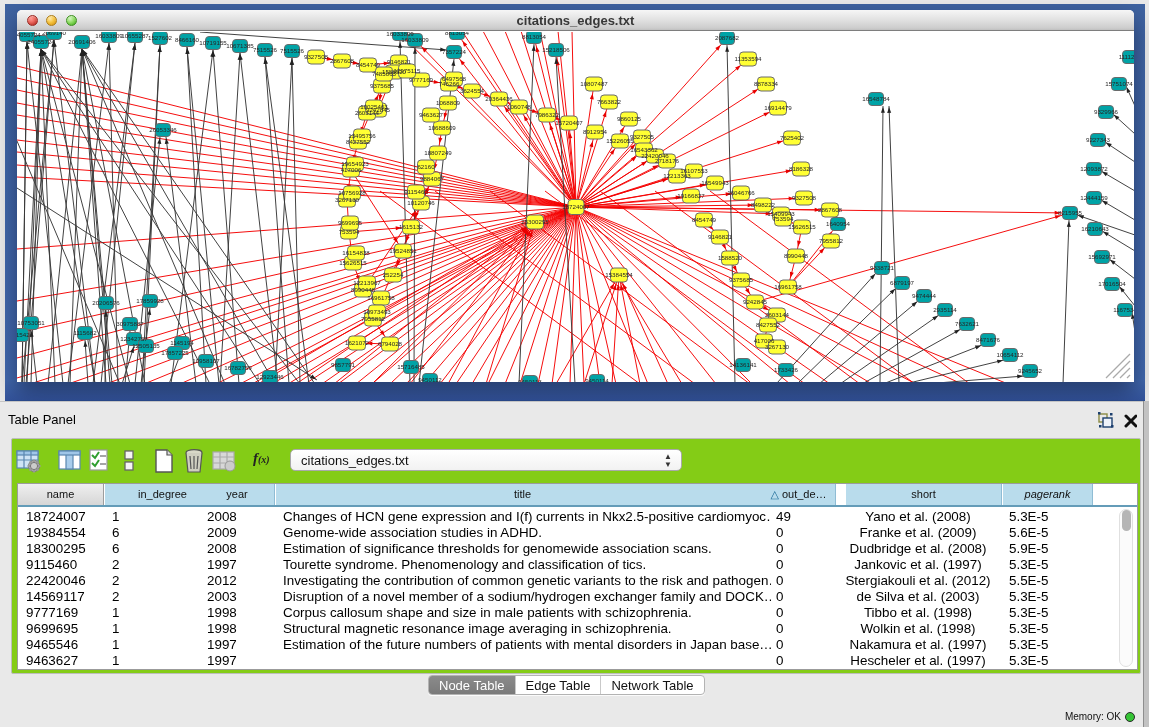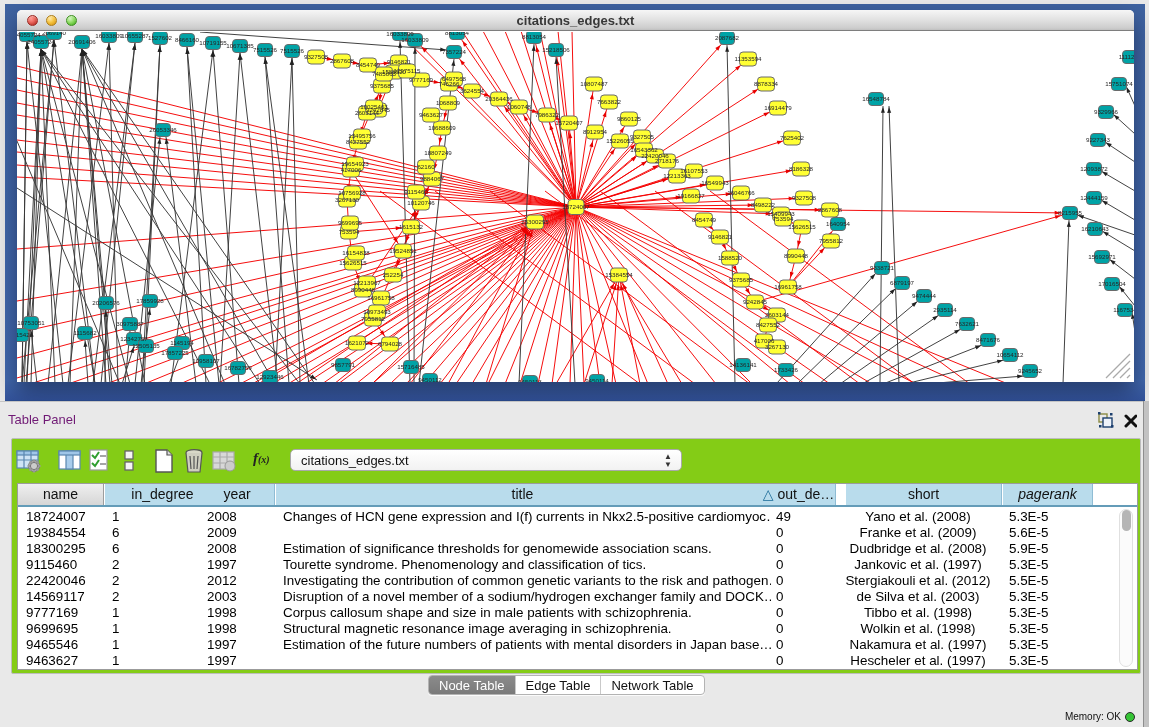--- a/index.html
+++ b/index.html
@@ -17,34 +17,34 @@
 .tl { position:absolute; top:5px; width:11px; height:11px; border-radius:50%; }
 .tl.r { left:9.5px; background:radial-gradient(circle at 35% 30%, #ff9a94, #ec6a60 40%, #c33b33 75%, #8e1f1a); border:0.5px solid #9a2b24;}
 .tl.y { left:29px; background:radial-gradient(circle at 35% 30%, #ffe9a8, #f5c33e 45%, #dd9f1e 80%, #a87311); border:0.5px solid #ad7d18;}
 .tl.g { left:48.5px; background:radial-gradient(circle at 35% 30%, #d2f5c0, #8edc63 45%, #55b82d 80%, #2f8c15); border:0.5px solid #3f8f22;}
 .tl { box-shadow: inset 0 1px 1px rgba(255,255,255,.4); }
 .canvas { position:absolute; left:0; top:22px; width:1117px; height:350px;
   background:#fff; overflow:hidden; }
 .grip { position:absolute; right:2px; bottom:2px; width:28px; height:28px; }
 .tablepanel { position:absolute; left:0; top:401px; width:1149px; height:326px;
   background:#e9e9e9; border-top:1px solid #c5c5c5;}
-.tp-title { position:absolute; left:8px; top:10px; font-size:13px; color:#701a75; }
+.tp-title { position:absolute; left:8px; top:10px; font-size:13px; color:#000000; }
 .tp-icons { position:absolute; right:12px; top:10px; }
 .innerpanel { position:absolute; left:11px; top:36px; width:1130px; height:236px;
   background:#84cc16; border:1px solid #bdbdbd; border-radius:2px; }
 .toolbar { position:absolute; left:4px; top:4px; height:38px; width:1100px; }
 .tbicon { position:absolute; top:5px; }
 .dropdown { position:absolute; left:274px; top:6px; width:392px; height:22px;
   background:linear-gradient(#ffffff,#f2f2f2); border:1px solid #a9a9a9; border-radius:5px;
   font-size:13px; color:#111; line-height:21px; padding-left:10px; }
 .dd-arr { position:absolute; right:9px; top:3px; font-size:8px; color:#333; line-height:8px; text-align:center;}
 .tablewrap { position:absolute; left:5px; top:44px; width:1121px; height:187px;
   background:#fff; border:1px solid #9b9b9b; overflow:hidden;}
 .thead { position:absolute; left:0; top:0; width:1119px; height:23px; background:#fff;
-  border-bottom:2px solid #649cb8; font-size:14px; color:#111; }
+  border-bottom:2px solid #649cb8; font-size:11px; color:#111; }
 .th { background:#b9dcec; }
 .th.gr { background:linear-gradient(#efefef,#d6d6d6); border-right:1px solid #9d9d9d; }
 .th { position:absolute; top:0; height:21px; line-height:21px; text-align:center;
   border-right:1px solid #8fbcd4; }
 .tbody { position:absolute; left:0; top:25px; width:1118px; font-size:13.4px; color:#000; }
 .tr { position:relative; height:16px; line-height:15px; white-space:nowrap; }
 .tr div { position:absolute; top:0; overflow:hidden; }
 .c1 { left:8px;  width:78px; }
 .c2 { left:94px; width:86px; }
 .c3 { left:189px;width:68px; }
@@ -636,20 +636,21 @@
             <div class="c3">2008</div>
             <div class="c4">Changes of HCN gene expression and I(f) currents in Nkx2.5-positive cardiomyoc…</div>
             <div class="c5">49</div>
             <div class="c6">Yano et al. (2008)</div>
             <div class="c7">5.3E-5</div>
           </div>
 <div class="tr">
             <div class="c1">19384554</div>
             <div class="c2">6</div>
             <div class="c3">2009</div>
+            <div class="c4">Genome-wide association studies in ADHD.</div>
             <div class="c5">0</div>
             <div class="c6">Franke et al. (2009)</div>
             <div class="c7">5.6E-5</div>
           </div>
 <div class="tr">
             <div class="c1">18300295</div>
             <div class="c2">6</div>
             <div class="c3">2008</div>
             <div class="c4">Estimation of significance thresholds for genomewide association scans.</div>
             <div class="c5">0</div>

